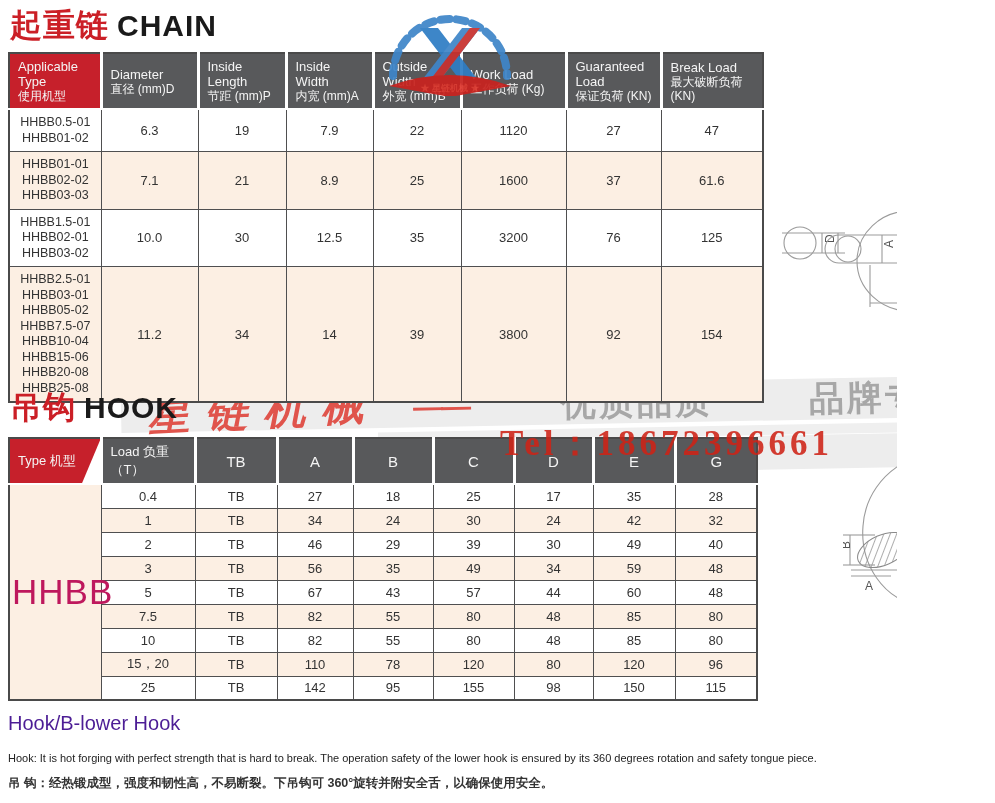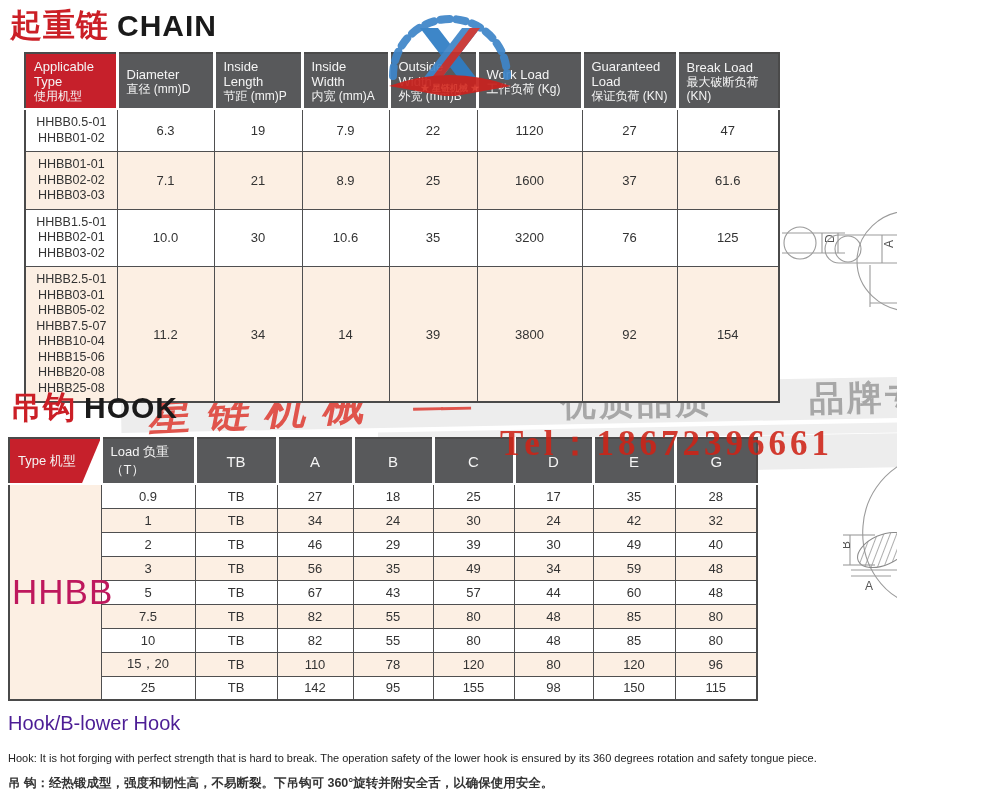--- a/index.html
+++ b/index.html
@@ -19,21 +19,21 @@
   table.spec td{border:1px solid #4f4f50;font-size:13px;color:#333;text-align:center;
                 vertical-align:middle;padding:2px 2px;box-sizing:border-box;}
   table.spec thead th{background:#58595b;color:#f4f4f4;font-weight:normal;text-align:left;
                 vertical-align:middle;padding:5px 8px;border:none;border-right:3px solid #fff;
                 border-bottom:2px solid #fff;box-sizing:border-box;}
   table.spec thead th:last-child{border-right:none;}
   table.spec thead th.red-th{background:#c6202b;}
   .h-en{font-size:13px;line-height:15px;}
   .h-zh{font-size:12px;line-height:14px;}
   tr.shaded td{background:#fcefe3;}
-  #chain-table{left:24px;top:52px;width:754px;}
+  #chain-table{left:8px;top:52px;width:754px;}
   #chain-table .type-td{padding:5px 4px;}
   .type-code{font-size:12.5px;line-height:15.5px;text-align:center;color:#333;}
   #chain-table tr:nth-child(1) td{height:40px;}
   #chain-table tr:nth-child(3) td{height:44px;}
 
   #hook-table{left:8px;top:437px;width:748px;}
   #hook-table thead th{height:36px;padding:4px 8px;font-size:13px;}
   #hook-table thead th.letter{text-align:center;font-size:15px;}
   #hook-table thead th.red-th{clip-path:polygon(0 0,100% 0,79% 100%,0 100%);}
   #hook-table td{height:24px;padding:0 2px;}
@@ -153,21 +153,21 @@
           <td class="val">61.6</td>
         </tr>
         <tr>
           <td class="type-td">
             <div class="type-code">HHBB1.5-01</div>
             <div class="type-code">HHBB02-01</div>
             <div class="type-code">HHBB03-02</div>
           </td>
           <td class="val">10.0</td>
           <td class="val">30</td>
-          <td class="val">10.6</td>
+          <td class="val">12.5</td>
           <td class="val">35</td>
           <td class="val">3200</td>
           <td class="val">76</td>
           <td class="val">125</td>
         </tr>
         <tr class="shaded">
           <td class="type-td">
             <div class="type-code">HHBB2.5-01</div>
             <div class="type-code">HHBB03-01</div>
             <div class="type-code">HHBB05-02</div>
@@ -254,21 +254,21 @@
           <th class="letter">B</th>
           <th class="letter">C</th>
           <th class="letter">D</th>
           <th class="letter">E</th>
           <th class="letter">G</th>
         </tr>
       </thead>
     <tbody>
         <tr>
           <td class="hhbb-cell" rowspan="9">HHBB</td>
-          <td class="val">0.9</td>
+          <td class="val">0.4</td>
           <td class="val">TB</td>
           <td class="val">27</td>
           <td class="val">18</td>
           <td class="val">25</td>
           <td class="val">17</td>
           <td class="val">35</td>
           <td class="val">28</td>
         </tr>
         <tr class="shaded">
           <td class="val">1</td>

